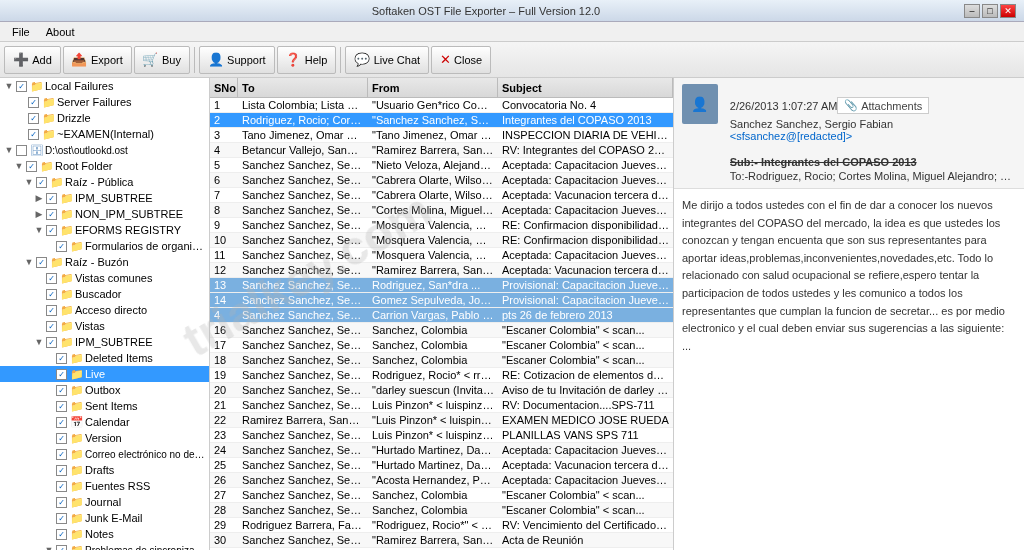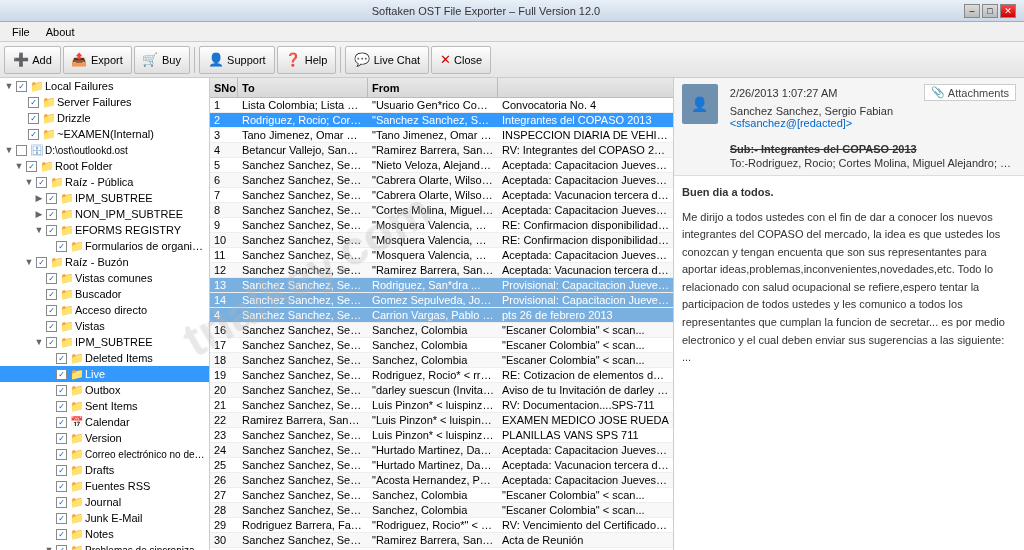--- a/index.html
+++ b/index.html
@@ -150,23 +150,23 @@
       overflow: hidden;
     }
     .preview-header {
       background: #f5f5f5;
       border-bottom: 1px solid #ddd;
       padding: 6px 8px;
       flex-shrink: 0;
     }
     .preview-date-attach {
       display: flex;
-      justify-content: space-between;
       align-items: center;
       margin-bottom: 4px;
+      margin-top: 13px;
     }
     .preview-date { font-size: 11px; color: #333; }
     .preview-attach { 
       display: flex; align-items: center; gap: 3px;
       font-size: 11px; color: #444;
       border: 1px solid #ccc; padding: 1px 6px; background: #fff;
     }
     .preview-from { font-size: 11px; color: #333; margin-bottom: 14px; }
     .preview-from a { color: #0066cc; text-decoration: none; }
     .preview-subject { font-size: 11px; color: #333; font-weight: bold; text-decoration: line-through; margin-bottom: 2px; }
@@ -449,20 +449,21 @@
     </div>
 
   </div>
 
   <div class="email-list-panel">
 
     <div class="email-list-header">
       <div class="col-header col-sno">SNo</div>
       <div class="col-header col-to">To</div>
       <div class="col-header col-from">From</div>
+      <div class="col-header col-subject">Subject</div>
     </div>
 
     <div class="email-list" id="email-list-container">
     <div class="email-row">
     <div class="email-cell col-sno">1</div>
     <div class="email-cell col-to">Lista Colombia; Lista Co...</div>
     <div class="email-cell col-from">"Usuario Gen*rico Comun...</div>
     <div class="email-cell col-subject">Convocatoria No. 4</div>
   </div>
         <div class="email-row selected">
@@ -663,19 +664,18 @@
           <div class="preview-from">
             <span>Sanchez Sanchez, Sergio Fabian</span>
             <a href="#"> &lt;sfsanchez@[redacted]&gt;</a>
           </div>
           <div class="preview-subject">Sub:- Integrantes del COPASO 2013</div>
           <div class="preview-to" style="white-space:nowrap;overflow:hidden;text-overflow:ellipsis;max-width:320px;">To:-Rodriguez, Rocio; Cortes Molina, Miguel Alejandro; Cabrera Olarte, Wilson Arley; Gomez Sepulveda, J...</div>
         </div>
       </div>
     </div>
     <div class="preview-body">
-      <p style="margin-bottom:8px;font-weight:bold;">Buen dia a todos.</p>
       <p style="line-height:1.6;">Me dirijo a todos ustedes con el fin de dar a conocer los nuevos integrantes del COPASO del mercado, la idea es que ustedes los conozcan y tengan encuenta que son sus representantes para aportar ideas,problemas,inconvenientes,novedades,etc. Todo lo relacionado con salud ocupacional se refiere,espero tentar la participacion de todos ustedes y les comunico a todos los representantes que cumplan la funcion de secretar... es por medio electronico y el cual deben enviar sus sugerencias a las siguiente: ...</p>
     </div>
   </div>
 </div>
 
 <div class="watermark">trialkey.com</div>
 
 </body></html>

